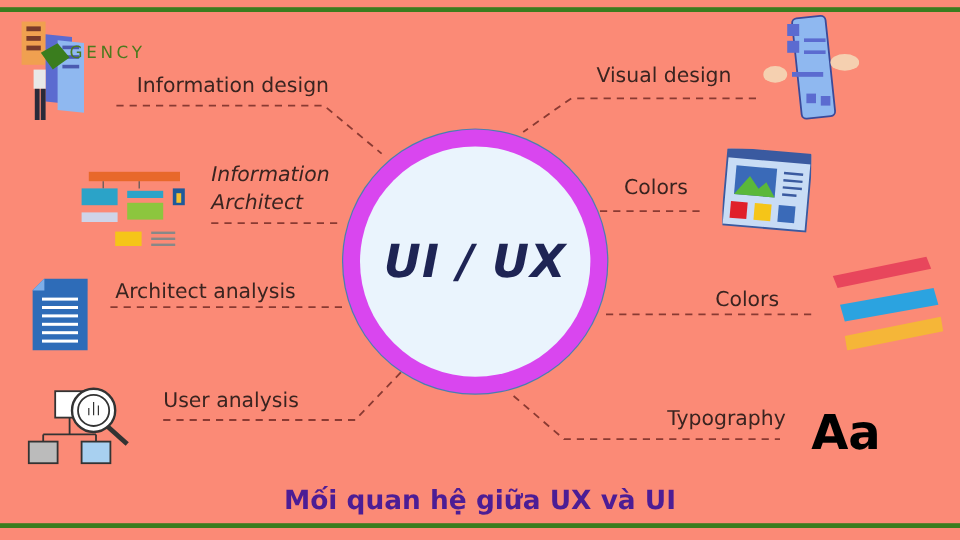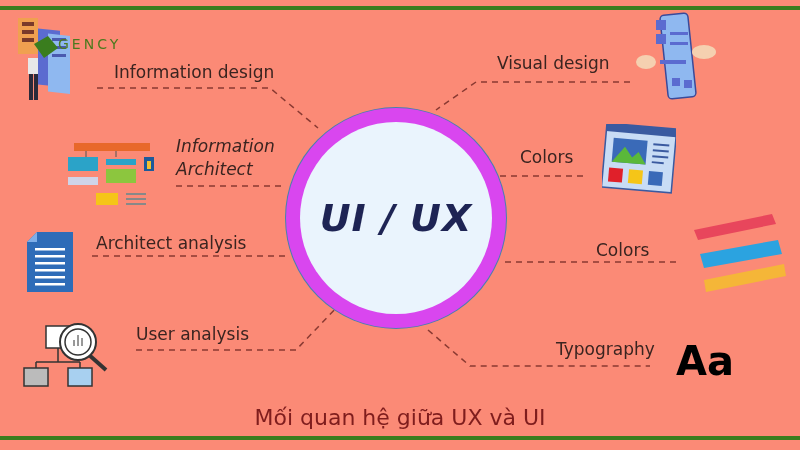--- a/index.html
+++ b/index.html
@@ -5,21 +5,21 @@
   html, body { margin:0; padding:0; }
   body { width:800px; height:450px; overflow:hidden; background:#fb8a76; font-family:"DejaVu Sans", sans-serif; position:relative; }
   .stripe { position:absolute; left:0; width:800px; height:4px; background:#3a7d1e; }
   .stripe.top { top:6px; }
   .stripe.bottom { top:436px; }
   .label { position:absolute; color:#3a2420; font-size:17px; white-space:nowrap; }
   svg.lines { position:absolute; left:0; top:0; }
   .circle-outer { position:absolute; left:286px; top:108px; width:220px; height:220px; border-radius:50%; background:#d946ef; box-shadow:0 0 0 1px #4a7fb0; }
   .circle-inner { position:absolute; left:14px; top:14px; width:192px; height:192px; border-radius:50%; background:#eaf4fd; display:flex; align-items:center; justify-content:center; }
   .center-text { font-family:"DejaVu Sans", sans-serif; font-weight:bold; font-style:italic; font-size:38px; color:#1e2454; letter-spacing:1px; }
-  .title { position:absolute; left:0; width:800px; top:405px; text-align:center; font-weight:normal; font-size:22px; color:#7f1d1d; }
+  .title { position:absolute; left:0; width:800px; top:405px; text-align:center; font-weight:bold; font-size:22px; color:#4c1d95; }
   .logo { position:absolute; left:58px; top:36px; font-size:14px; letter-spacing:3px; color:#4c7a1e; font-weight:normal; }
   .icon { position:absolute; }
   .aa { position:absolute; left:676px; top:338px; font-size:40px; font-weight:bold; color:#000000; }
 </style>
 </head>
 <body>
 
 <div class="stripe top"></div>
 <div class="stripe bottom"></div>
 

